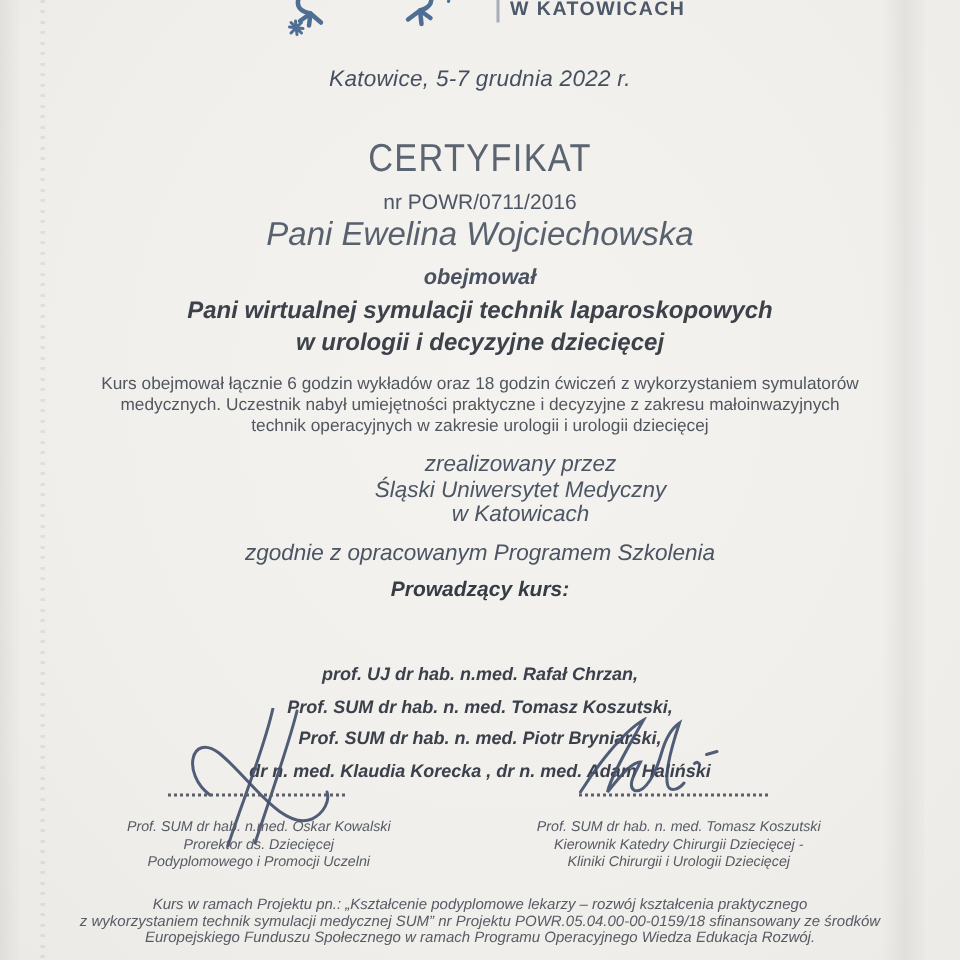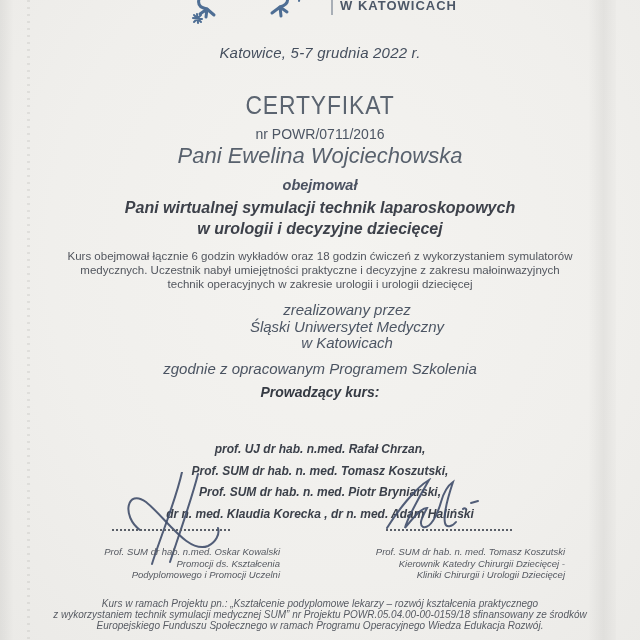--- a/index.html
+++ b/index.html
@@ -47,21 +47,21 @@
   .desc{top:250px;font-size:11.5px;line-height:13.8px;color:#52565e;}
   .realized{top:302px;font-style:italic;font-size:15px;line-height:16.5px;color:#4d5664;margin-left:27px;}
   .program-line{top:360px;font-style:italic;font-size:15px;color:#4b5462;}
   .instructors-heading{top:384px;font-style:italic;font-weight:700;font-size:14px;color:#363b44;}
   .instructors{top:404px;font-style:italic;font-weight:700;font-size:12px;line-height:21.5px;color:#3b404a;margin-top:35px;}
   .sig-stroke{stroke:#43506c;fill:none;stroke-linecap:round;stroke-width:2px;opacity:.92;}
   .claw-stroke{stroke:#4e6e94;fill:none;stroke-linecap:round;stroke-width:3px;}
   .dotline{border-bottom:2px dotted #5a5f68;height:0;}
   .dot-left{left:112px;top:529px;width:118px;}
   .dot-right{left:386px;top:529px;width:126px;}
-  .caption{font-style:italic;font-size:9.5px;line-height:11.5px;color:#565a62;text-align:right;}
+  .caption{font-style:italic;font-size:9.5px;line-height:11.5px;color:#565a62;text-align:center;}
   .cap-left{left:65px;top:546px;width:215px;}
   .cap-right{left:340px;top:546px;width:225px;}
   .footer{top:598px;left:50px;width:540px;text-align:center;font-style:italic;font-size:10px;line-height:11px;color:#575b63;}
 </style>
 </head>
 <body>
 
 <div class="paper">
   <div class="abs edge-left"></div>
   <div class="abs perforation"></div>
@@ -119,21 +119,21 @@
     <path class="sig-stroke" d="M4,50 C14,34 32,10 46,2 C37,18 24,40 22,50 C30,40 38,30 44,30 C40,38 35,46 40,49 C47,51 54,38 58,24 C60,17 64,8 70,4 C66,16 60,36 62,45 C63,50 69,49 73,44"></path>
     <path class="sig-stroke" d="M80,31 C81,30 82,30 83,31"></path>
     <path class="sig-stroke" d="M88,25 l7,-2"></path>
   </svg>
 
   <div class="abs dotline dot-left"></div>
   <div class="abs dotline dot-right"></div>
 
   <div class="abs caption cap-left">
     <div>Prof. SUM dr hab. n.med. Oskar Kowalski</div>
-    <div>Promocji ds. Kształcenia</div>
+    <div>Prorektor ds. Dziecięcej</div>
     <div>Podyplomowego i Promocji Uczelni</div>
   </div>
   <div class="abs caption cap-right">
     <div>Prof. SUM dr hab. n. med. Tomasz Koszutski</div>
     <div>Kierownik Katedry Chirurgii Dziecięcej -</div>
     <div>Kliniki Chirurgii i Urologii Dziecięcej</div>
   </div>
 
   <div class="abs footer">
     <div>Kurs w ramach Projektu pn.: „Kształcenie podyplomowe lekarzy – rozwój kształcenia praktycznego</div>

